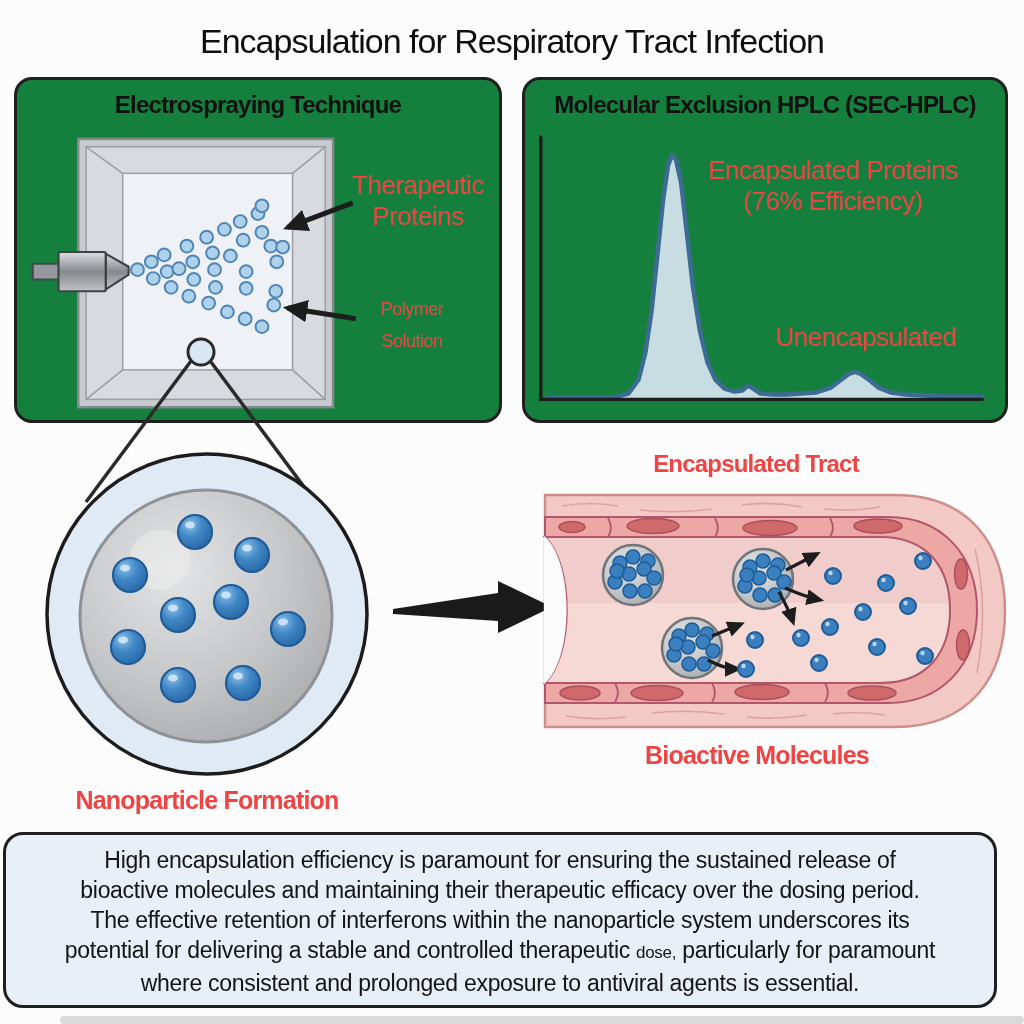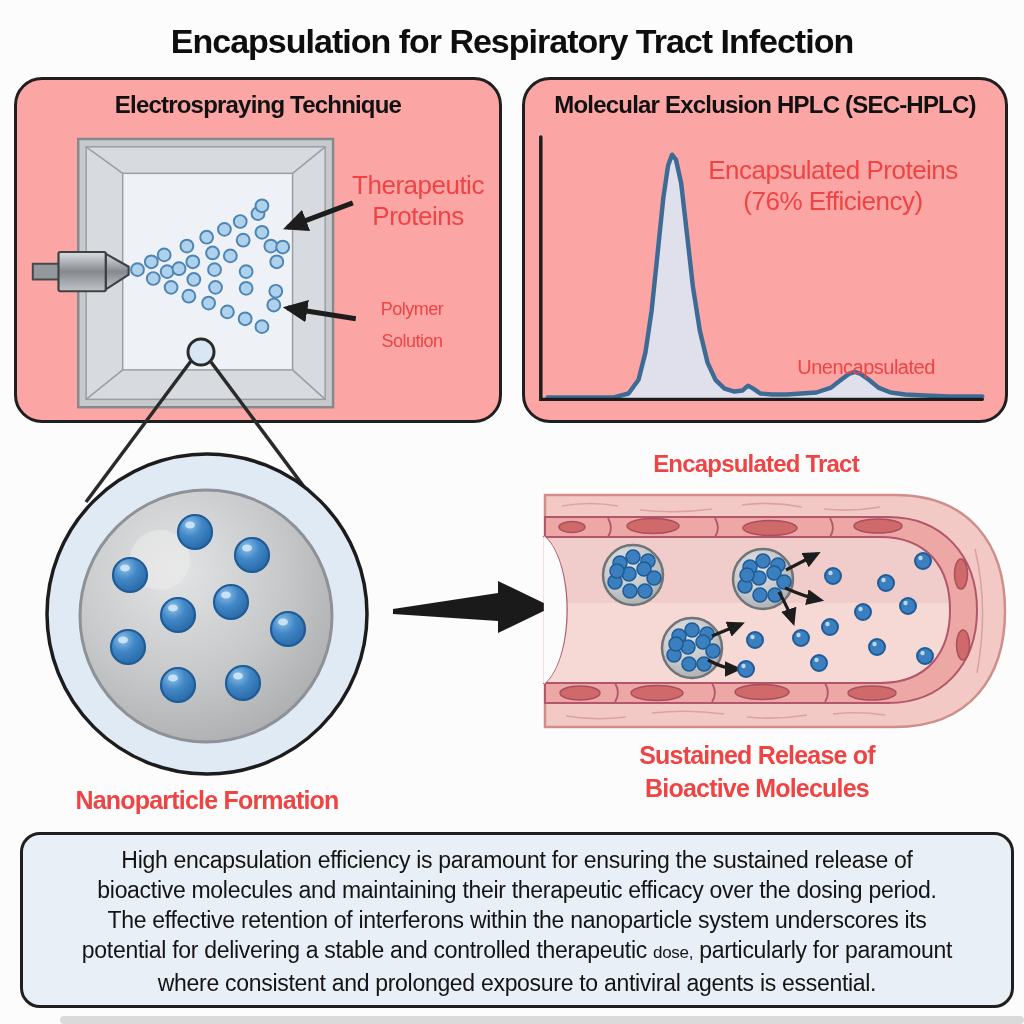--- a/index.html
+++ b/index.html
@@ -1,35 +1,35 @@
 <!DOCTYPE html>
 <html><head>
 <meta charset="utf-8">
 <style>
   html,body{margin:0;padding:0;background:#fcfcfc;}
   #canvas{position:relative;width:1024px;height:1024px;background:#fcfcfc;overflow:hidden;
           font-family:"Liberation Sans",sans-serif;color:#161616;}
   .abs{position:absolute;}
-  .panel{position:absolute;background:#fca5a5;border:3.5px solid #1f1f1f;border-radius:28px;box-sizing:border-box;}
+  .panel{position:absolute;background:#15803d;border:3.5px solid #1f1f1f;border-radius:18px;box-sizing:border-box;}
   #panel-left{left:14px;top:77px;width:488px;height:346px;}
   #panel-right{left:522px;top:77px;width:486px;height:346px;}
   .panel svg{position:absolute;left:0;top:0;width:100%;height:100%;}
   .ptitle{position:absolute;left:0;top:11px;width:100%;text-align:center;
           font-weight:bold;font-size:24px;letter-spacing:-0.8px;color:#111;}
   .lbl{position:absolute;text-align:center;color:#ef4444;}
   #lbl-therapeutic{left:318px;top:170px;width:200px;font-size:26px;line-height:31px;letter-spacing:-0.5px;}
   #lbl-polymer{left:332px;top:293px;width:160px;font-size:18px;line-height:32px;letter-spacing:-0.5px;}
   #lbl-encap{left:683px;top:155px;width:300px;font-size:26px;line-height:31px;letter-spacing:-0.5px;}
-  #lbl-unencap{left:716px;top:356px;width:300px;font-size:20px;letter-spacing:-0.5px;}
+  #lbl-unencap{left:716px;top:322px;width:300px;font-size:26px;letter-spacing:-0.5px;}
   #lbl-tract-title{left:606px;top:450px;width:300px;font-size:24px;font-weight:bold;letter-spacing:-0.8px;}
   #lbl-release{left:582px;top:739px;width:350px;font-size:25px;font-weight:bold;line-height:33px;letter-spacing:-0.8px;}
   #lbl-np{left:32px;top:786px;width:350px;font-size:25px;font-weight:bold;letter-spacing:-0.8px;}
-  #main-title{left:0;top:22px;width:1024px;text-align:center;font-size:34px;font-weight:bold;letter-spacing:-1px;color:#0e0e0e;}
+  #main-title{left:0;top:22px;width:1024px;text-align:center;font-size:34px;font-weight:normal;letter-spacing:-1px;color:#0e0e0e;}
   #overlay{position:absolute;left:0;top:0;width:1024px;height:1024px;pointer-events:none;}
-  #footer-box{position:absolute;left:20px;top:832px;width:994px;height:176px;background:#e9eff7;
+  #footer-box{position:absolute;left:3px;top:832px;width:994px;height:176px;background:#e9eff7;
               border:3.5px solid #1f1f1f;border-radius:20px;box-sizing:border-box;}
   #footer-text{padding-top:10px;text-align:center;font-size:23px;line-height:30px;letter-spacing:-0.3px;color:#141414;}
   .small-inline{font-size:17px;}
   #bottom-bar{position:absolute;left:60px;top:1016px;width:964px;height:8px;background:#dadada;border-radius:4px;}
 </style>
 </head>
 <body>
 
 <div id="canvas">
 
@@ -263,21 +263,20 @@
     <div>Polymer</div>
     <div>Solution</div>
   </div>
   <div id="lbl-encap" class="lbl">
     <div>Encapsulated Proteins</div>
     <div>(76% Efficiency)</div>
   </div>
   <div id="lbl-unencap" class="lbl">Unencapsulated</div>
   <div id="lbl-tract-title" class="lbl">Encapsulated Tract</div>
   <div id="lbl-release" class="lbl">
-    <div>Sustained Release of</div>
     <div>Bioactive Molecules</div>
   </div>
   <div id="lbl-np" class="lbl">Nanoparticle Formation</div>
 
   <div id="footer-box">
     <div id="footer-text">
       <div>High encapsulation efficiency is paramount for ensuring the sustained release of</div>
       <div>bioactive molecules and maintaining their therapeutic efficacy over the dosing period.</div>
       <div>The effective retention of interferons within the nanoparticle system underscores its</div>
       <div><span>potential for delivering a stable and controlled therapeutic </span><span class="small-inline">dose,</span><span> particularly for paramount</span></div>

